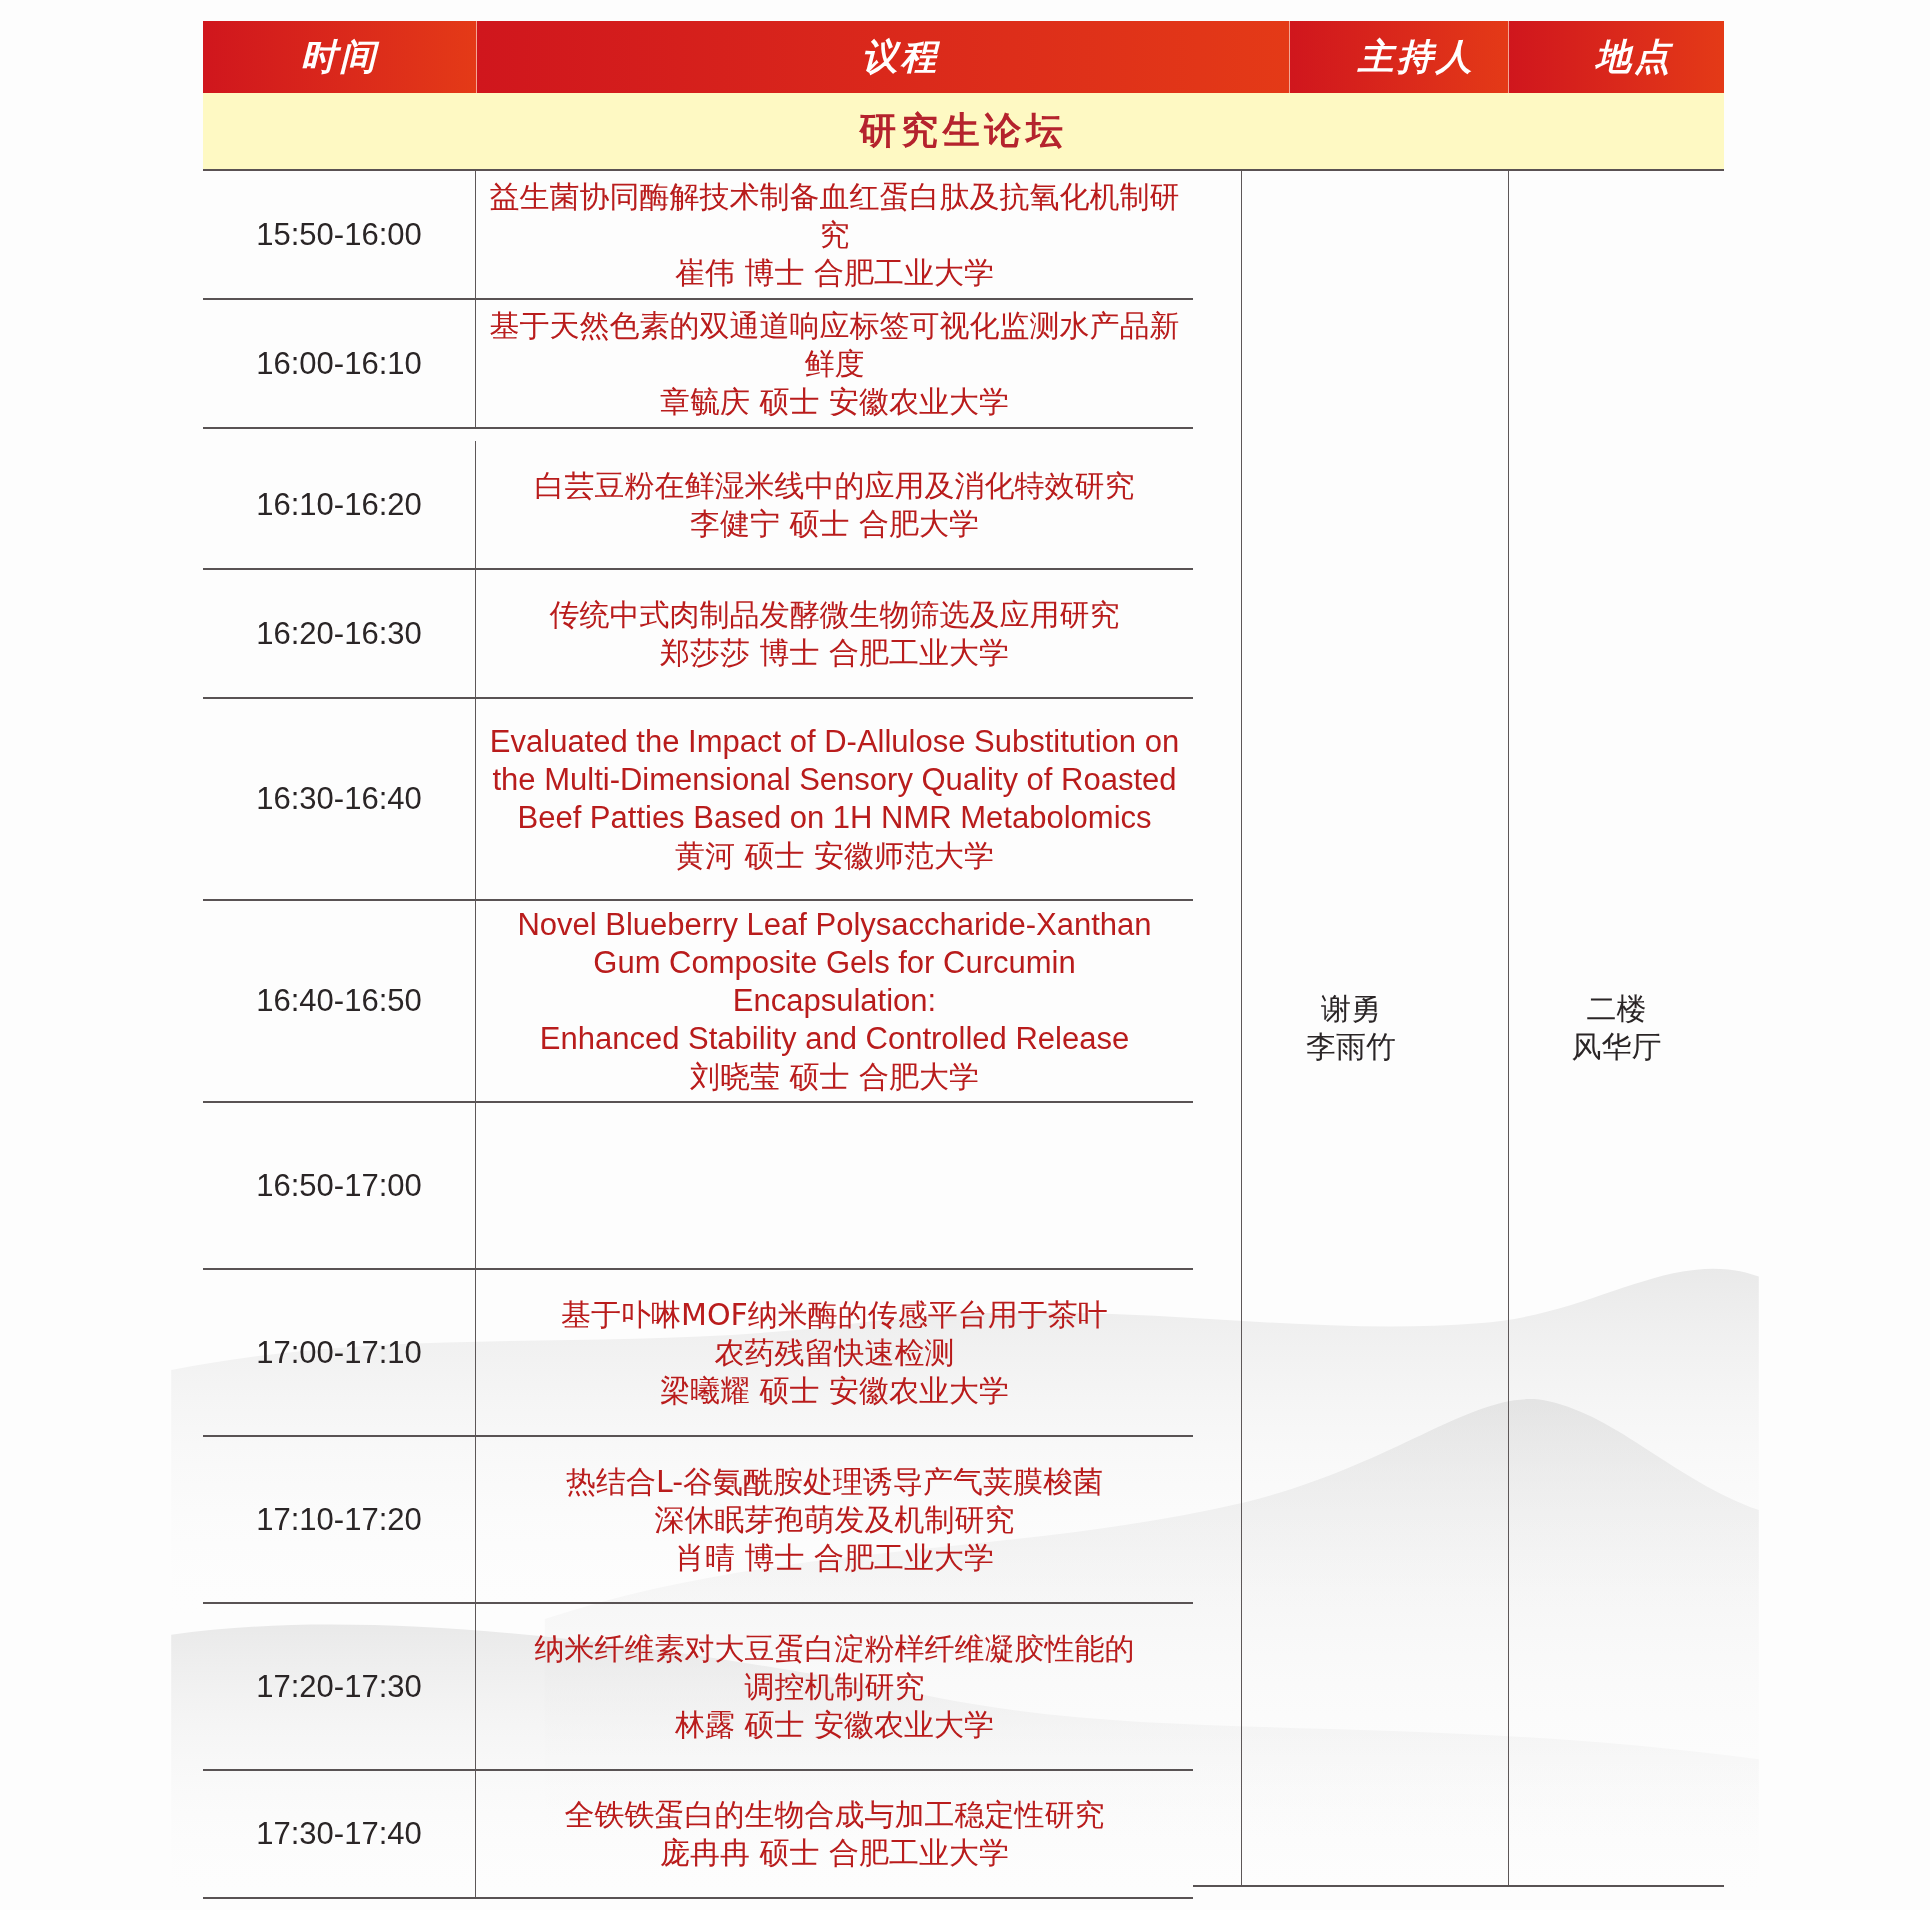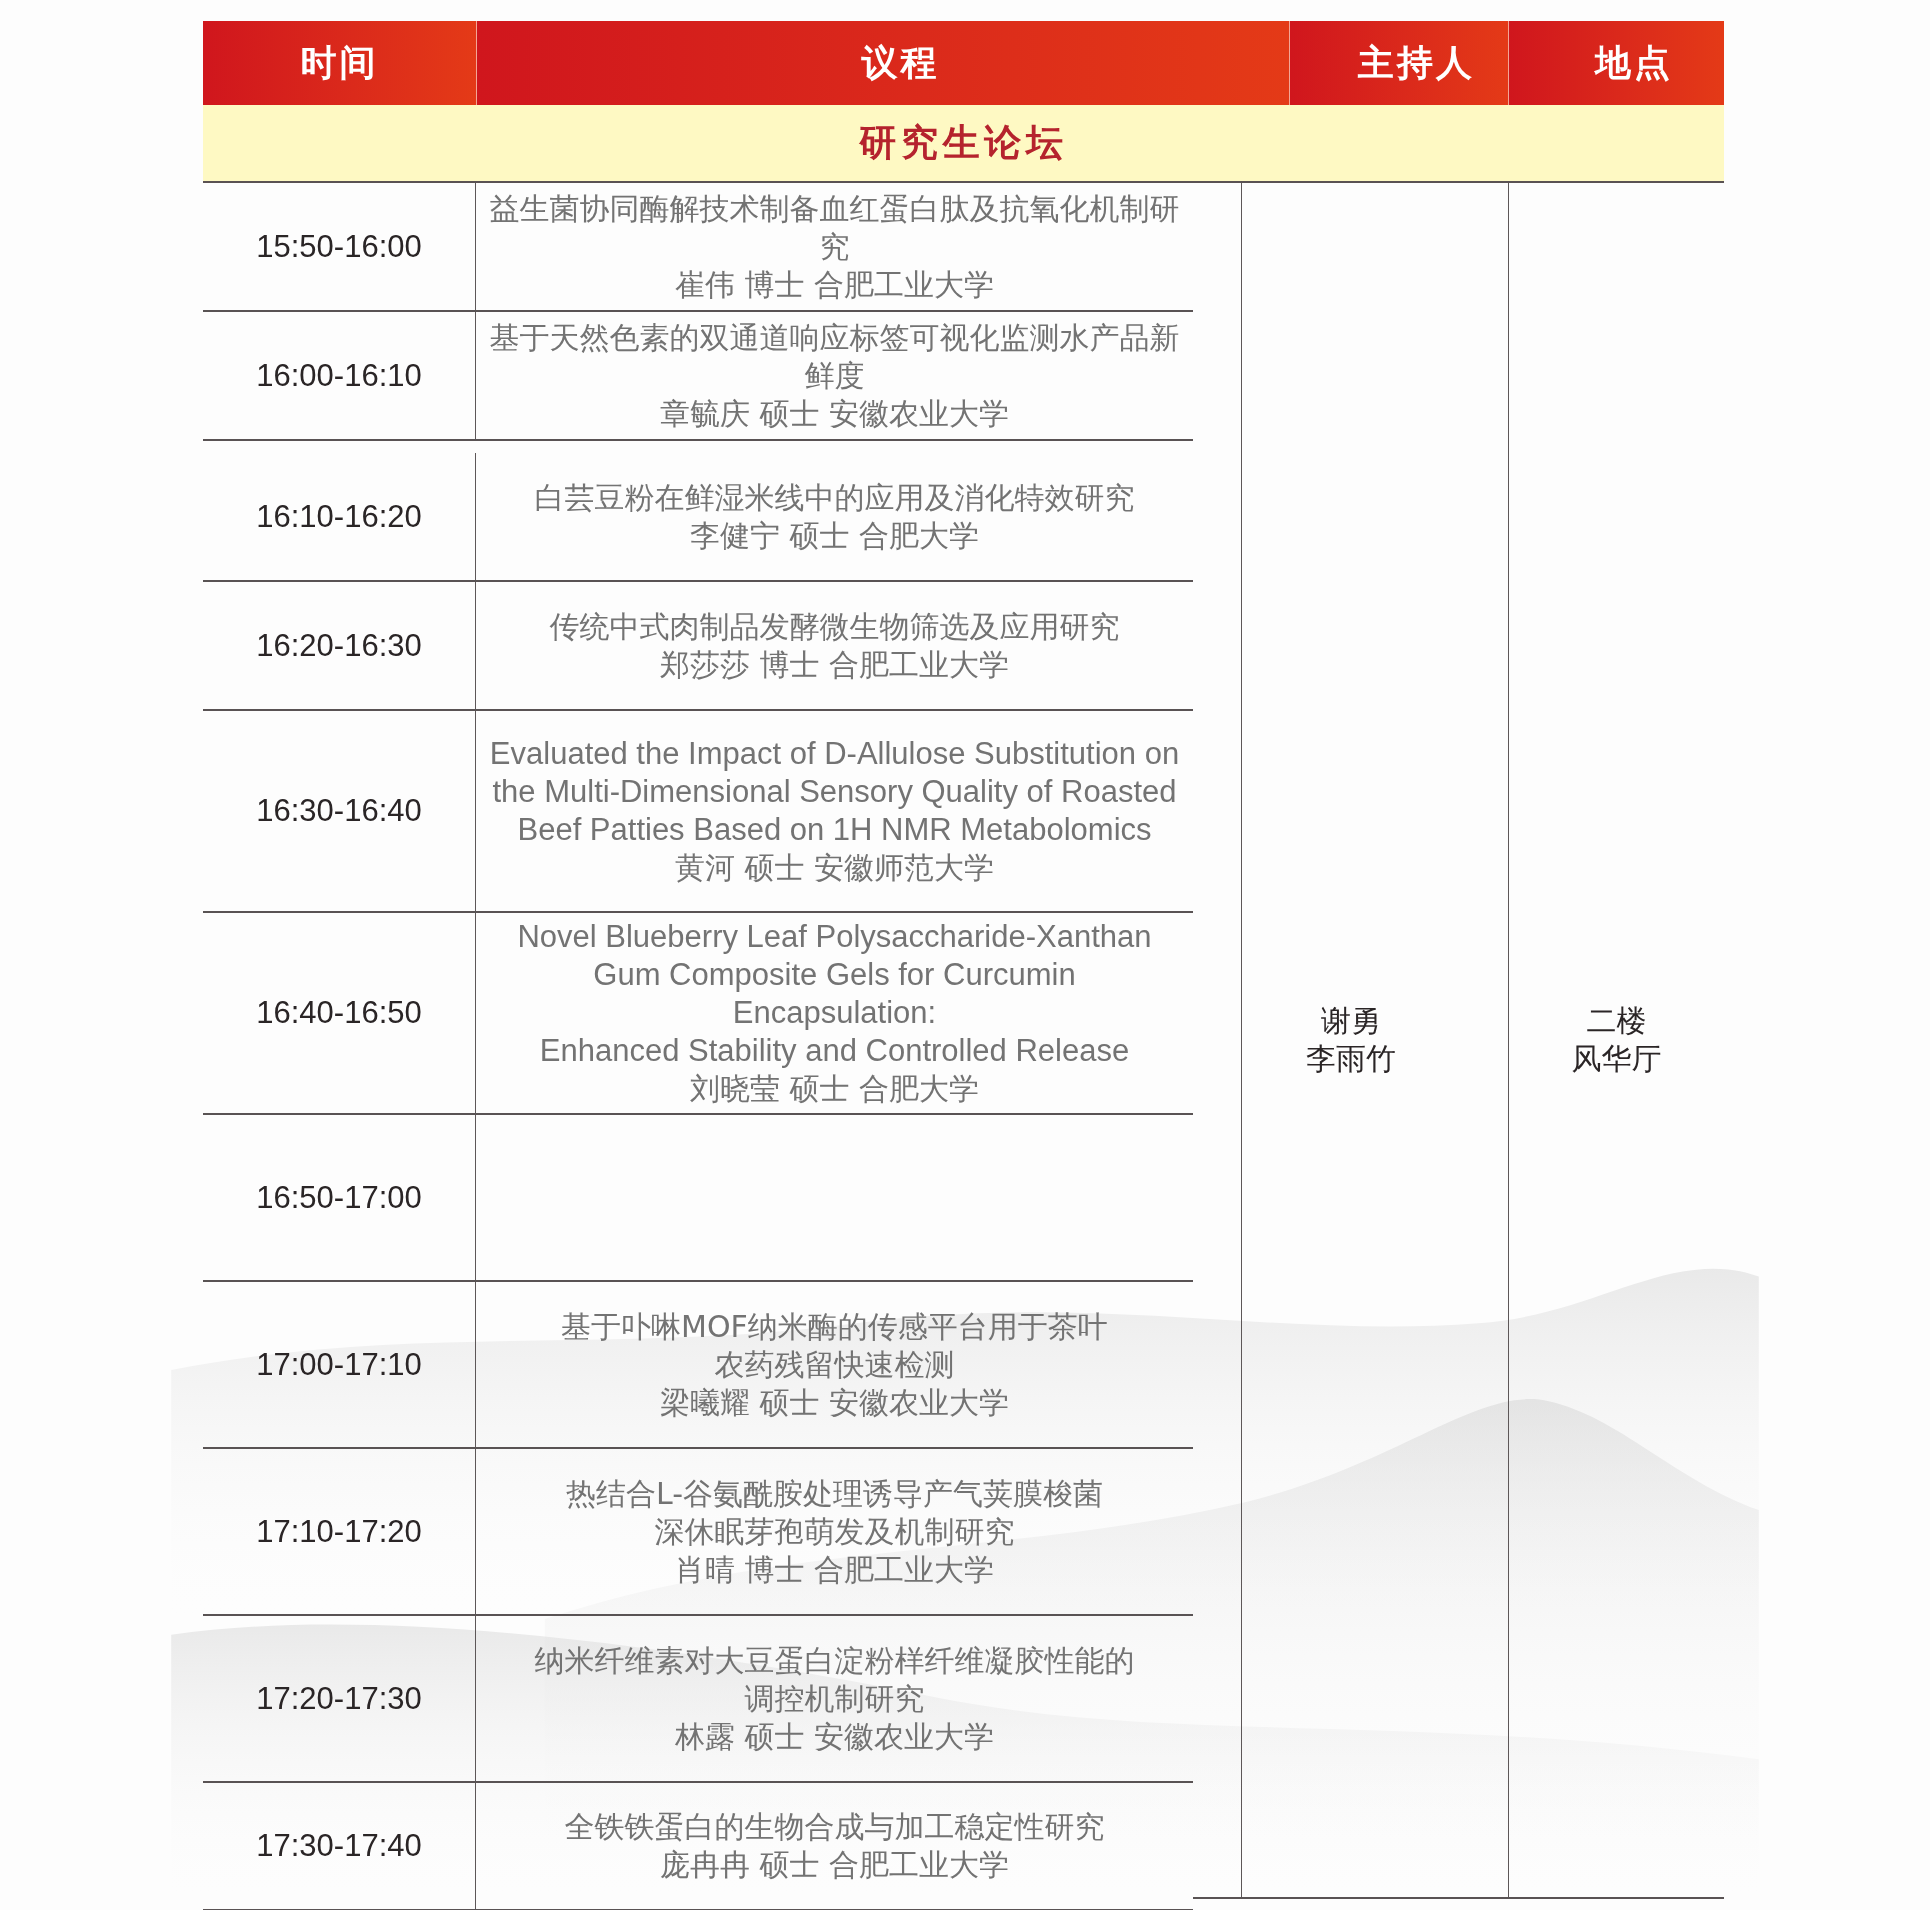--- a/index.html
+++ b/index.html
@@ -7,21 +7,21 @@
     width: 1930px; height: 1911px; position: relative; overflow: hidden;
     background: #fdfdfd;
     font-family: "DejaVu Sans", "Liberation Sans", sans-serif;
     color: #2a2526;
   }
   
   .bg-mountains { position: absolute; left: 0; top: 0; width: 1930px; height: 1911px; z-index: 0; pointer-events: none; }
   .table {
     position: absolute; left: 203px; top: 21px; width: 1521px; z-index: 1;
   }
-  .header-row { display: flex; height: 84px; }
+  .header-row { display: flex; height: 72px; font-style: italic; }
   .hcell {
     display: flex; align-items: center; justify-content: center;
     color: #ffffff; font-weight: bold; font-size: 36px; letter-spacing: 3.1px;
     background: linear-gradient(90deg, #d0161d 0%, #db2a1b 55%, #e43a17 100%);
     box-sizing: border-box;
   }
   .hcell + .hcell { border-left: 1.6px solid rgba(255,255,255,0.55); padding-left: 35px; }
   .c-time { width: 273px; }
   .c-agenda { width: 813px; }
   .c-host { width: 219px; }
@@ -37,21 +37,21 @@
   .col-left { width: 1086px; }
   .row { display: flex; border-bottom: 2.3px solid #595354; box-sizing: border-box; }
   .row:last-child { border-bottom: 2.3px solid #595354; }
   .time-cell {
     width: 273px; flex: none; display: flex; align-items: center; justify-content: center;
     font-size: 31px; color: #2a2526; border-right: 1.6px solid #5d5758; box-sizing: border-box;
     font-family: "Liberation Sans", "DejaVu Sans", sans-serif;
   }
   .agenda-cell {
     flex: 1; display: flex; flex-direction: column; align-items: center; justify-content: center;
-    text-align: center; font-size: 30px; line-height: 38px; color: #737373;
+    text-align: center; font-size: 30px; line-height: 38px; color: #b91c1c;
     padding: 0 12.5px; box-sizing: border-box;
   }
   .agenda-cell .en { font-family: "Liberation Sans", "DejaVu Sans", sans-serif; font-size: 31px; }
   .merged {
     display: flex; align-items: center; justify-content: center; text-align: center;
     font-size: 30px; line-height: 38px; box-sizing: border-box;
     border-left: 1.6px solid #5d5758;
     margin-left: 48px;
   }
   .merged.host { width: 219px; }

